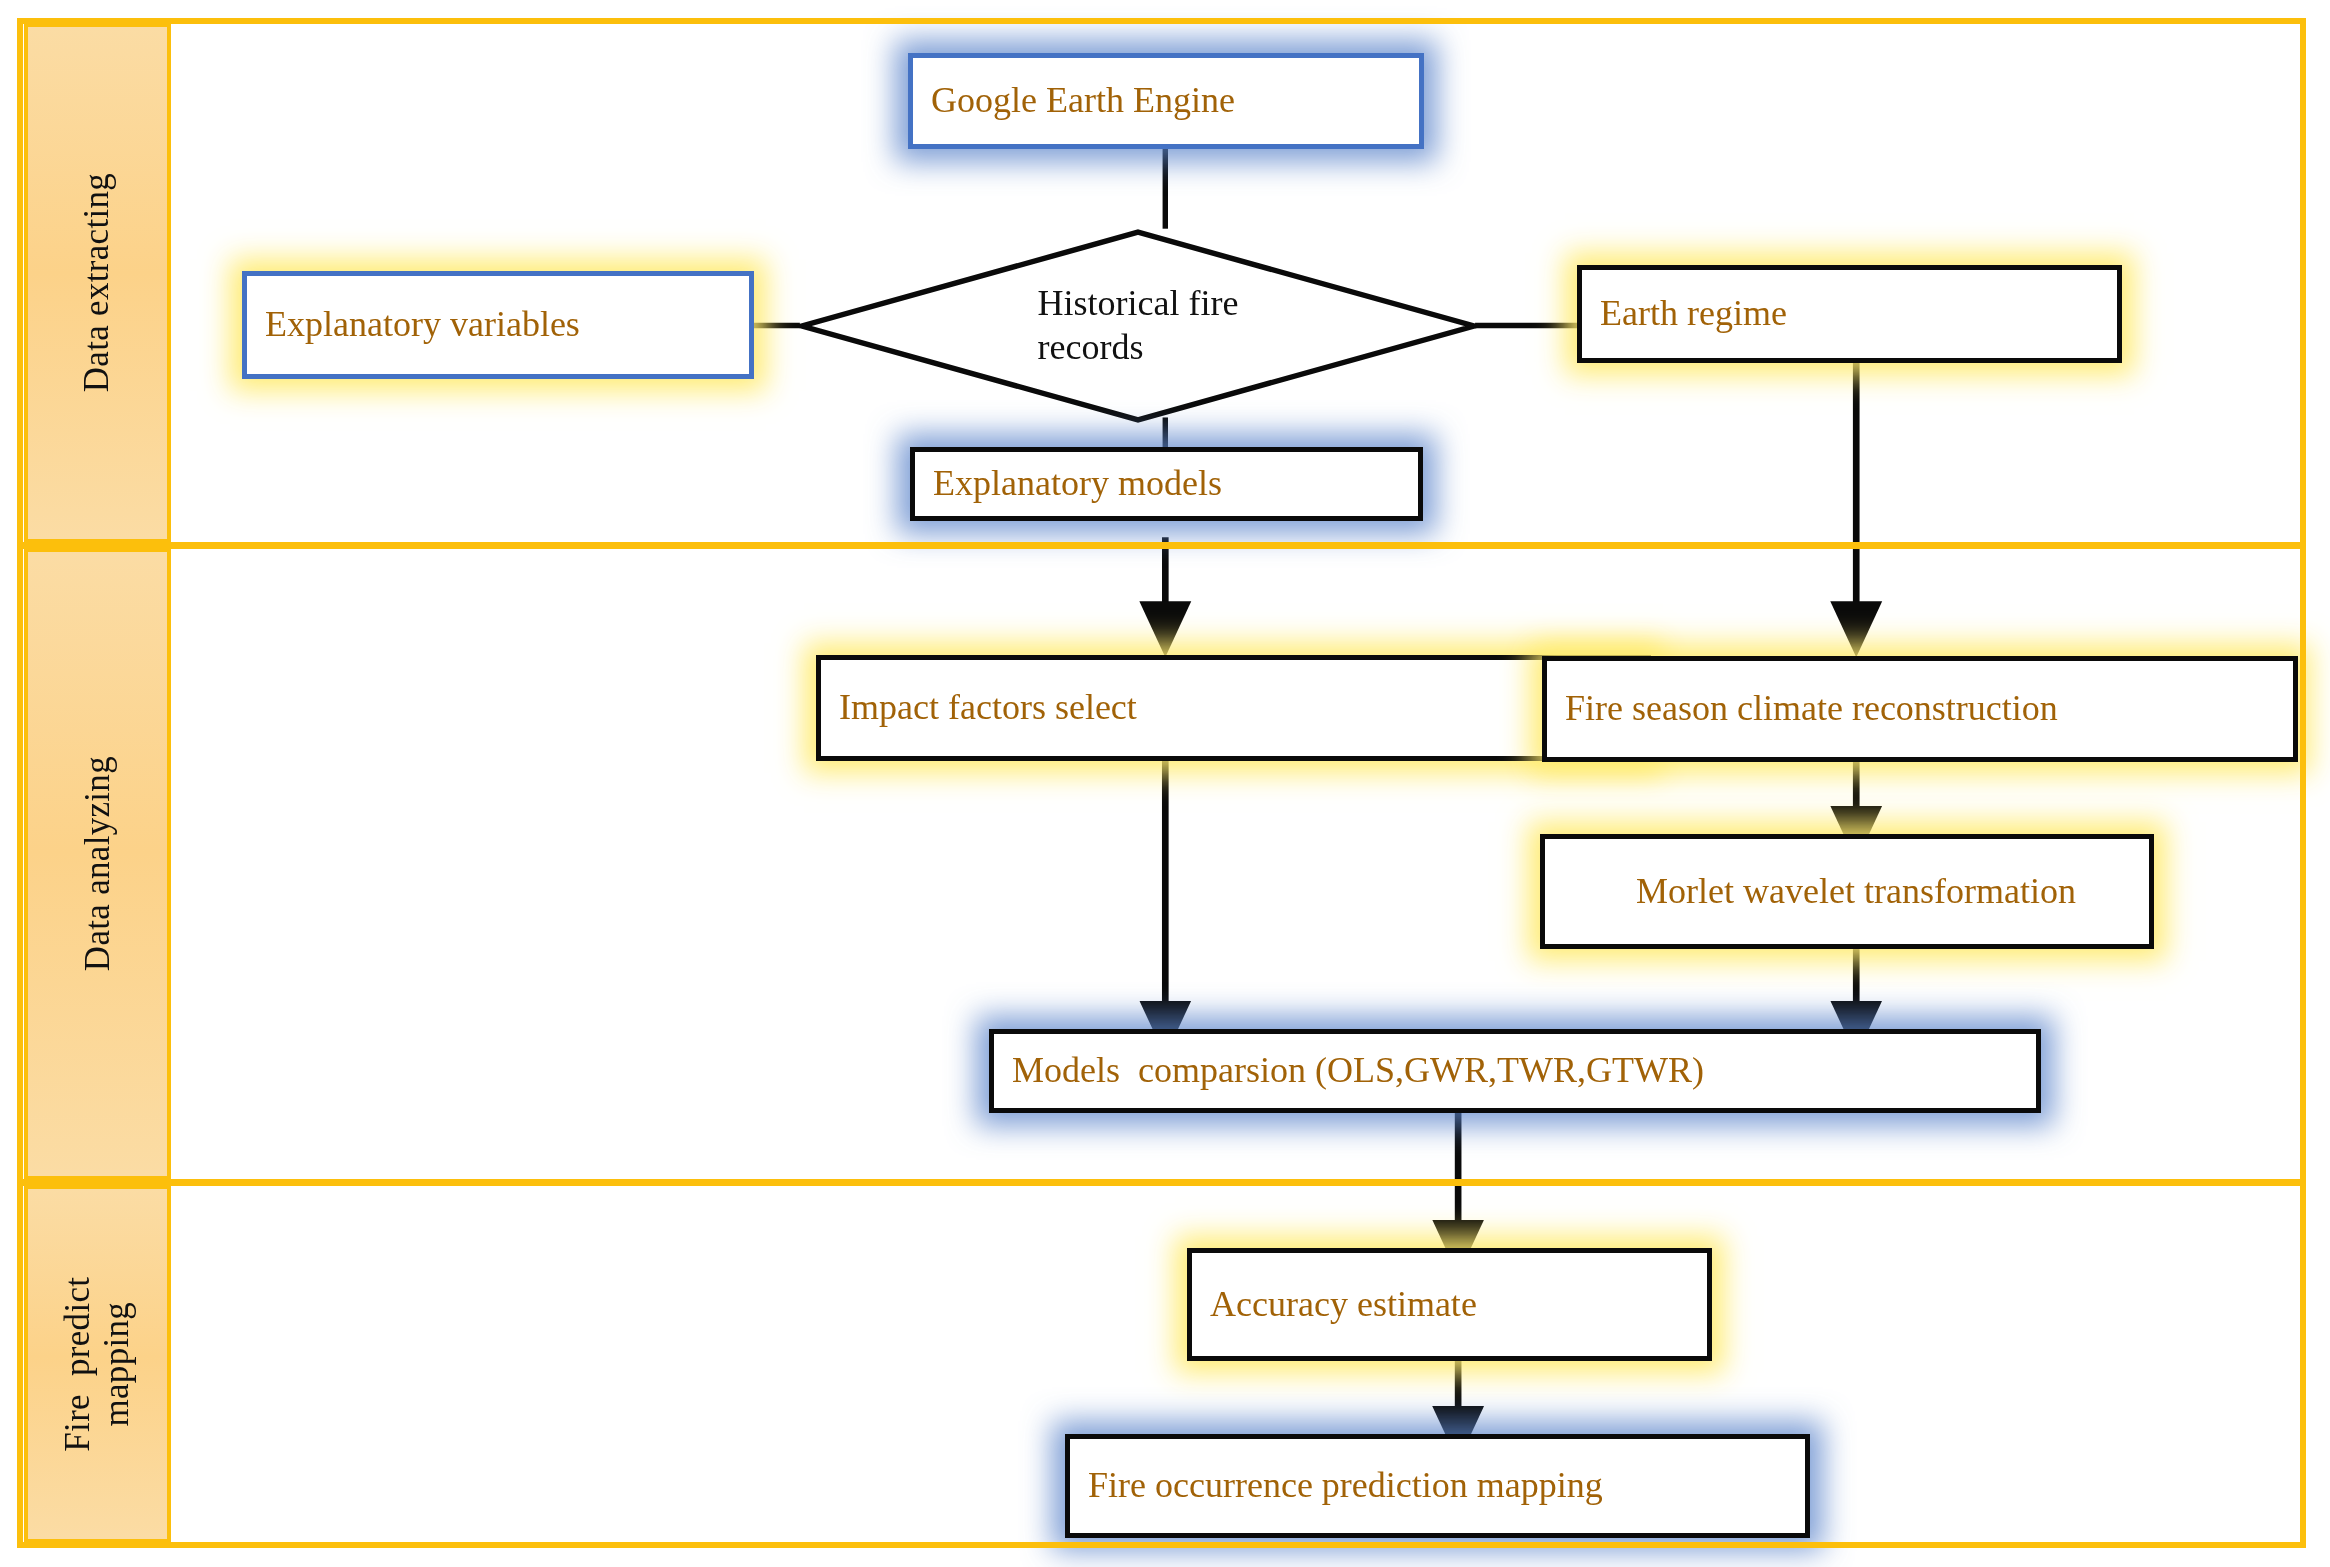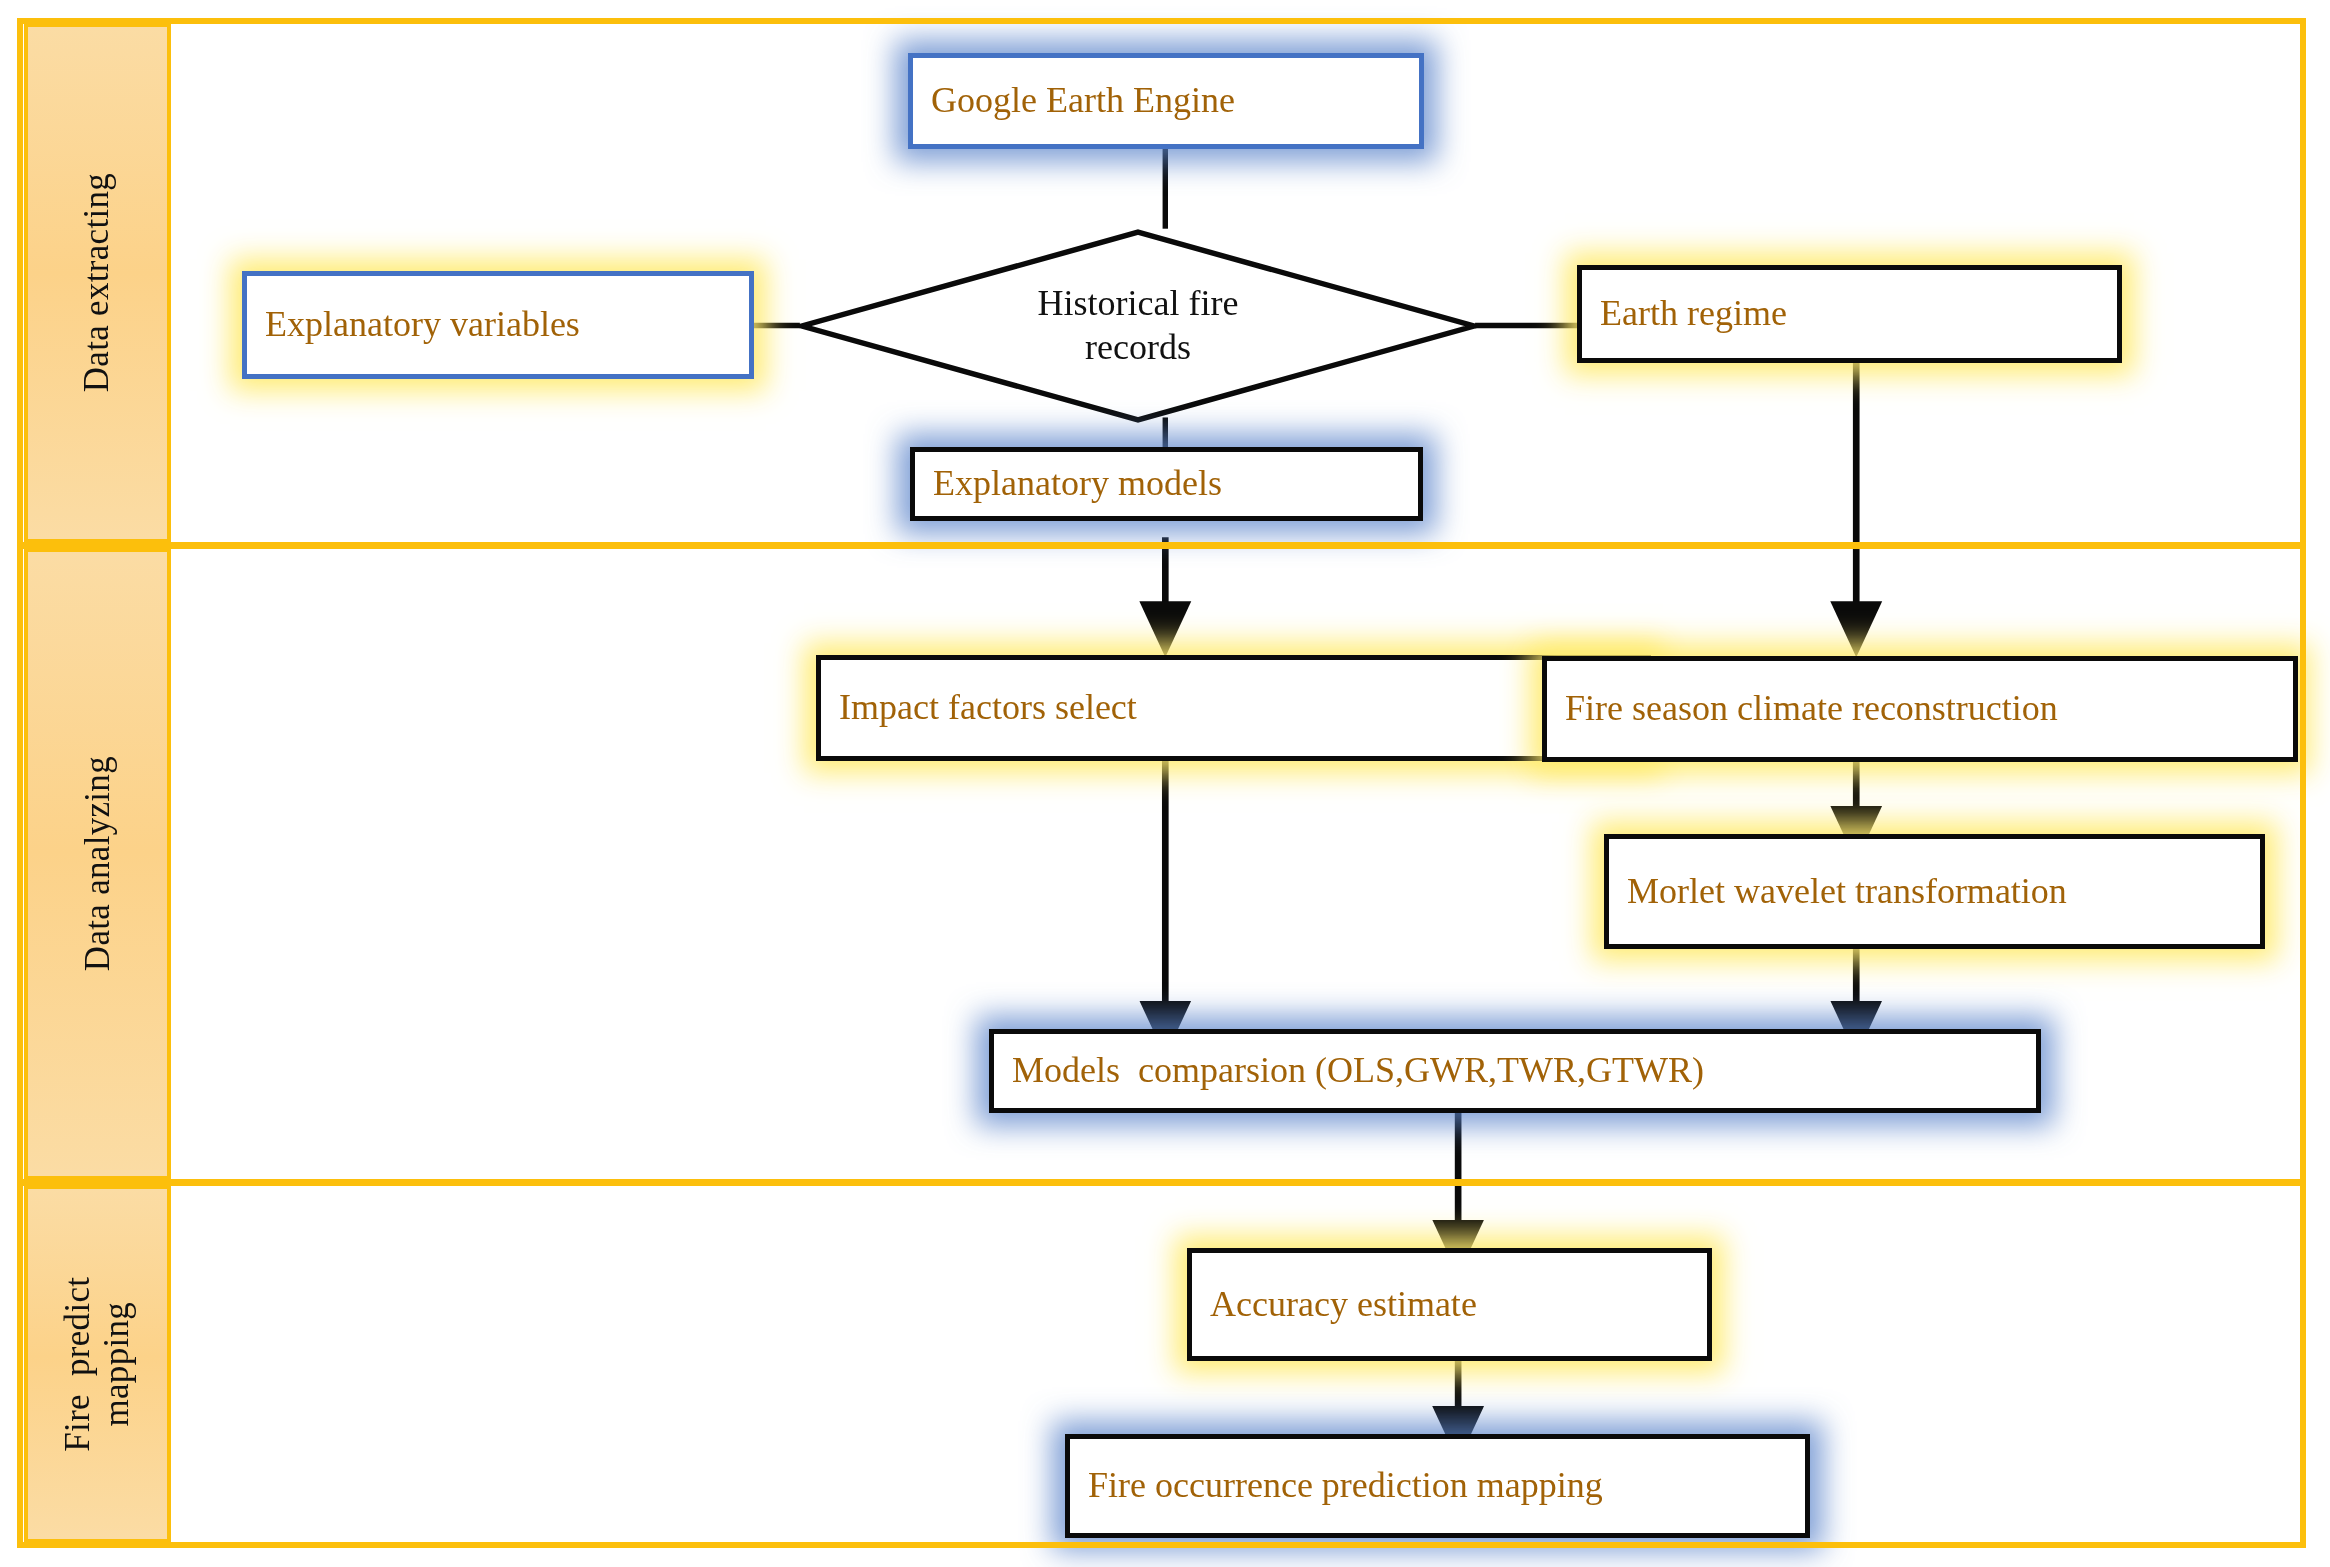--- a/index.html
+++ b/index.html
@@ -92,21 +92,21 @@
     top: 229px;
     width: 678px;
     height: 194px;
   }
   #node-historical-fire-records .dia-text {
     position: absolute;
     left: 0; top: 0; right: 0; bottom: 0;
     display: flex;
     align-items: center;
     justify-content: center;
-    text-align: center;
+    text-align: left;
     font-size: 36px;
     line-height: 1.22;
     color: #111111;
     white-space: pre-line;
   }
 
   
   #connectors {
     position: absolute;
     left: 0; top: 0;
@@ -175,21 +175,21 @@
   </div>
 
   <div class="node b-black g-yellow" id="node-impact-factors-select" style="left:816px; top:655px; width:835px; height:106px;">
     <span class="node-label">Impact factors select</span>
   </div>
 
   <div class="node b-black g-yellow" id="node-fire-season-climate-reconstruction" style="left:1542px; top:656px; width:756px; height:106px;">
     <span class="node-label">Fire season climate reconstruction</span>
   </div>
 
-  <div class="node b-black g-yellow" id="node-morlet-wavelet-transformation" style="left:1604px; top:834px; width:661px; height:115px;">
+  <div class="node b-black g-yellow" id="node-morlet-wavelet-transformation" style="left:1540px; top:834px; width:614px; height:115px;justify-content:center;">
     <span class="node-label">Morlet wavelet transformation</span>
   </div>
 
   <div class="node b-black g-blue" id="node-models-comparsion" style="left:989px; top:1029px; width:1052px; height:84px;">
     <span class="node-label">Models  comparsion (OLS,GWR,TWR,GTWR)</span>
   </div>
 
   <div class="node b-black g-yellow" id="node-accuracy-estimate" style="left:1187px; top:1248px; width:525px; height:113px;">
     <span class="node-label">Accuracy estimate</span>
   </div>

